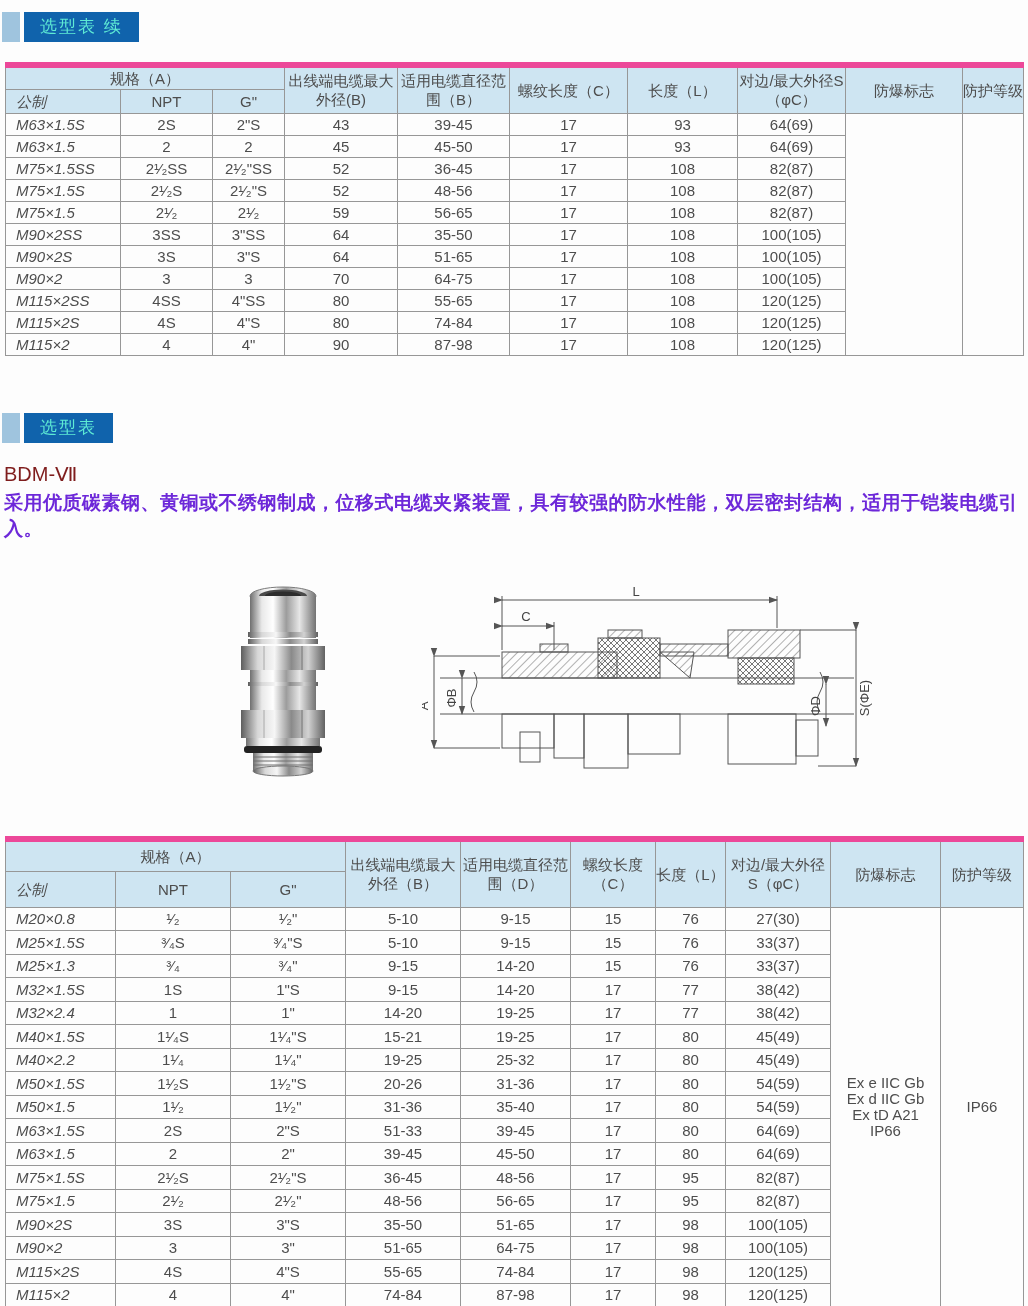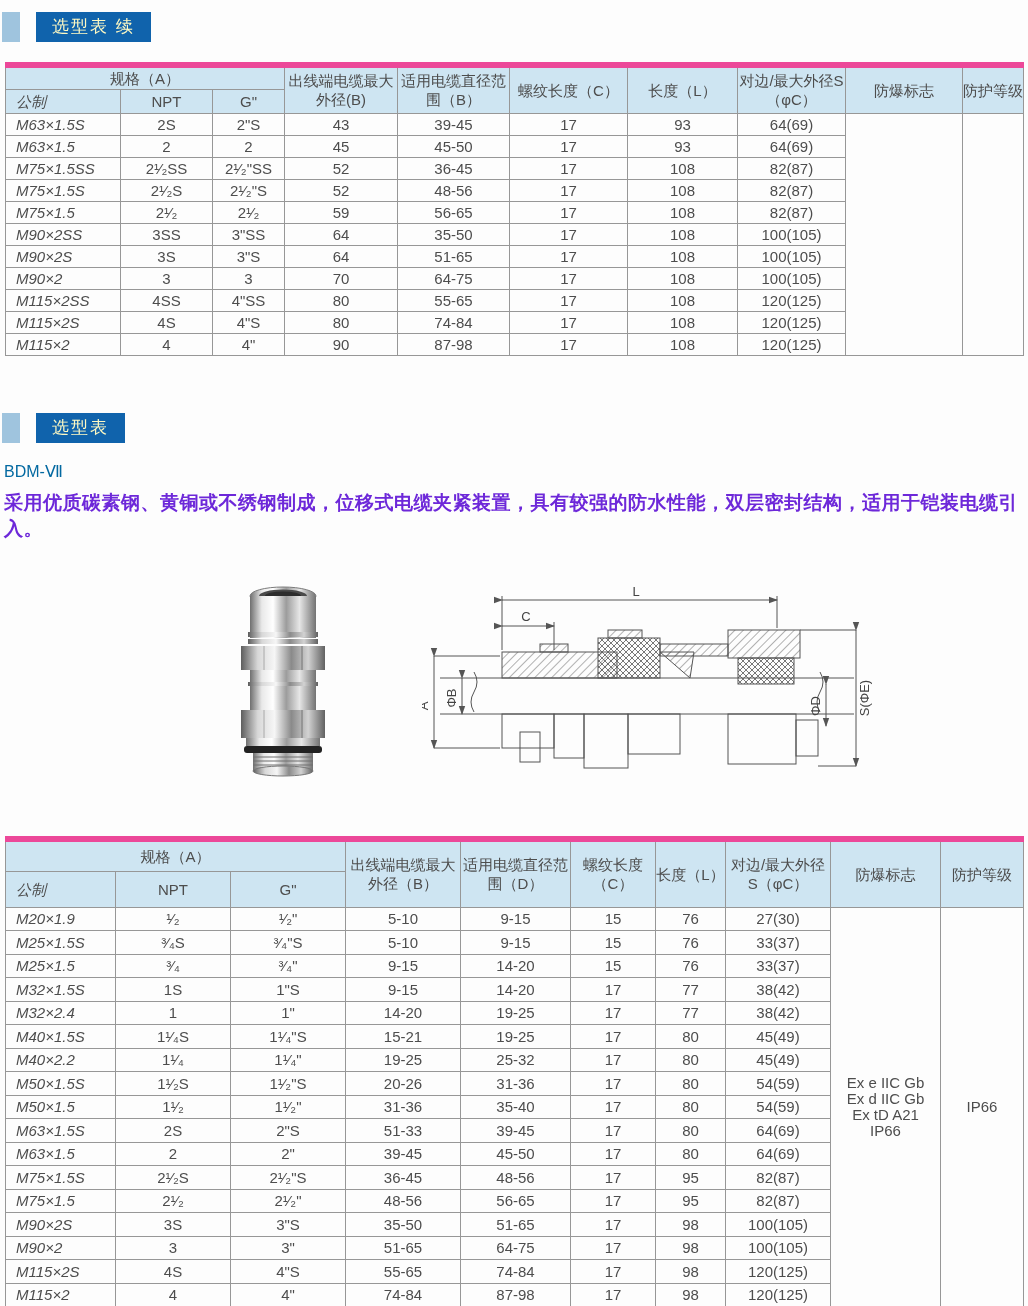--- a/index.html
+++ b/index.html
@@ -4,39 +4,39 @@
 <style>
   html,body{margin:0;padding:0;}
   body{
     width:1028px;height:1306px;position:relative;overflow:hidden;
     background:#fdfdfd;color:#4a4a4a;
     font-family:"Liberation Sans","DejaVu Sans",sans-serif;
   }
   
   .sec-header{position:absolute;left:2px;display:flex;height:30px;}
   .sec-square{width:18px;height:30px;background:#9fc4de;}
-  .sec-tab{margin-left:16px;background:#1063ac;color:#fef9c3;font-size:17px;
+  .sec-tab{margin-left:4px;background:#1063ac;color:#5eead4;font-size:17px;
     line-height:30px;padding:0 16px;letter-spacing:2px;}
   
   table{border-collapse:collapse;table-layout:fixed;width:1018px;
     border-top:6px solid #ec4899;}
   th,td{border:1px solid #979797;text-align:center;vertical-align:middle;
     font-size:15px;font-weight:normal;color:#4d4d4d;padding:0;overflow:hidden;}
   thead th{background:#cee5f2;line-height:19px;}
   .first-col{text-align:left;padding-left:10px;font-style:italic;}
   #table1{position:absolute;left:5px;top:62px;}
   #table1 thead tr{height:24px;}
   #table1 tbody tr{height:22px;}
   #table2{position:absolute;left:5px;top:836px;}
   #table2 thead tr.h1{height:32px;}
   #table2 thead tr.h2{height:36px;}
   #table2 tbody tr{height:23.5px;}
   .ex-cell{white-space:pre-line;line-height:16px;}
   
-  .model-line{position:absolute;left:4px;top:462px;font-size:16px;color:#0369a1;}
+  .model-line{position:absolute;left:4px;top:462px;font-size:20px;color:#7f1d1d;}
   .desc-line{position:absolute;left:4px;top:490px;font-size:19px;color:#6d28d9;
     width:1020px;letter-spacing:0.5px;font-weight:bold;}
   .photo-wrap{position:absolute;left:228px;top:582px;}
   .drawing-wrap{position:absolute;left:422px;top:586px;}
   svg text{font-family:"Liberation Sans","DejaVu Sans",sans-serif;}
 </style>
 </head>
 <body>
 
 <div class="sec-header" style="top:12px">
@@ -335,21 +335,21 @@
       <th rowspan="2">防护等级</th>
     </tr>
     <tr class="h2">
       <th class="first-col">公制</th>
       <th>NPT</th>
       <th>G"</th>
     </tr>
   </thead>
   <tbody>
       <tr>
-        <td class="first-col">M20×1.9</td>
+        <td class="first-col">M20×0.8</td>
         <td>¹⁄₂</td>
         <td>¹⁄₂"</td>
         <td>5-10</td>
         <td>9-15</td>
         <td>15</td>
         <td>76</td>
         <td>27(30)</td>
         <td rowspan="17" class="ex-cell">Ex e IIC Gb
 Ex d IIC Gb
 Ex tD A21
@@ -360,21 +360,21 @@
         <td class="first-col">M25×1.5S</td>
         <td>³⁄₄S</td>
         <td>³⁄₄"S</td>
         <td>5-10</td>
         <td>9-15</td>
         <td>15</td>
         <td>76</td>
         <td>33(37)</td>
       </tr>
       <tr>
-        <td class="first-col">M25×1.5</td>
+        <td class="first-col">M25×1.3</td>
         <td>³⁄₄</td>
         <td>³⁄₄"</td>
         <td>9-15</td>
         <td>14-20</td>
         <td>15</td>
         <td>76</td>
         <td>33(37)</td>
       </tr>
       <tr>
         <td class="first-col">M32×1.5S</td>

